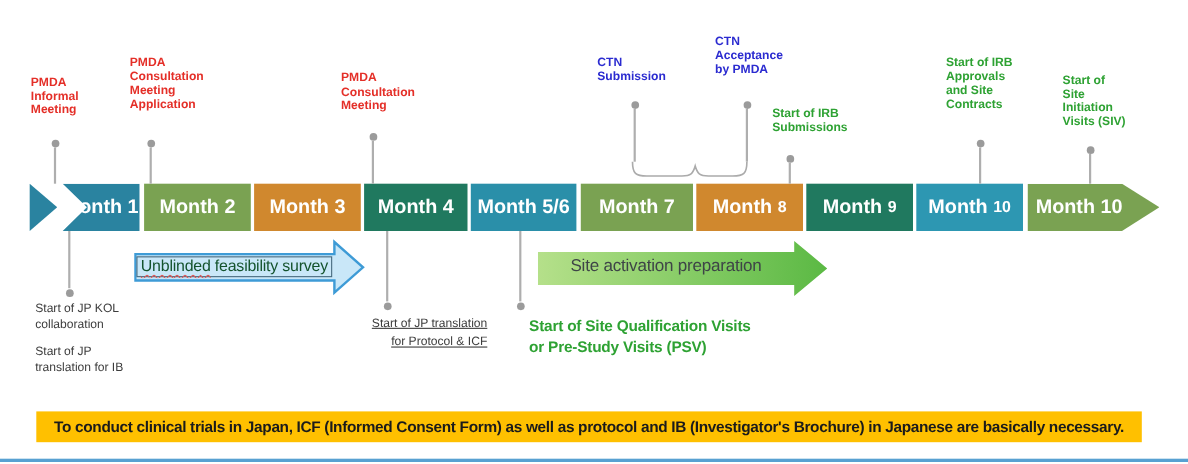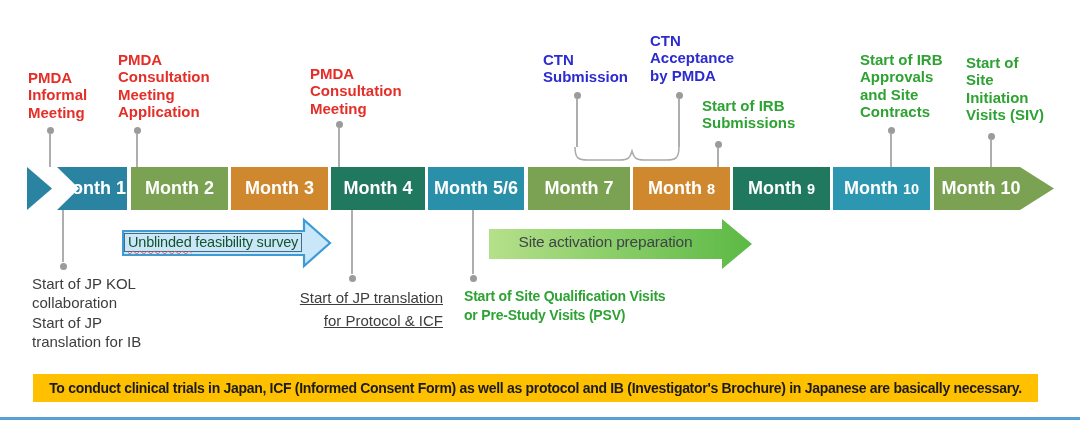--- a/index.html
+++ b/index.html
@@ -23,27 +23,27 @@
   .month-first{background:none;}
   .month-first .m1-text{position:absolute;left:30px;right:0;text-align:center;top:0;bottom:0;display:flex;align-items:center;justify-content:center;}
   .month-last{
     clip-path:polygon(0 0, 86px 0, 100% 50%, 86px 100%, 0 100%);
     padding-right:26px;box-sizing:border-box;
   }
   
   .vline{position:absolute;width:1.5px;background:#aeaeae;}
   .dot{position:absolute;width:7px;height:7px;border-radius:50%;background:#9b9b9b;}
   
-  .lab{position:absolute;white-space:pre-line;font-size:15px;font-weight:600;line-height:1.15;}
+  .lab{position:absolute;white-space:pre-line;font-size:11px;font-weight:600;line-height:1.15;}
   .lab-red{color:var(--label_red);}
   .lab-blue{color:var(--label_blue);}
   .lab-green{color:var(--label_green);}
   .lab-black{color:var(--label_black);font-weight:400;line-height:1.25;}
   .lab-center{text-align:right;line-height:1.55;width:160px;text-decoration:underline;}
-  .lab-green-sm{font-size:14px;letter-spacing:-0.2px;line-height:1.35;}
+  .lab-green-sm{font-size:14px;letter-spacing:-0.2px;line-height:1.35;margin-left:17px;}
   
   .parrow{position:absolute;}
   .parrow svg{display:block;}
   .feas-text{
     position:absolute;left:2px;top:16px;white-space:nowrap;
     border:1.4px solid #476a7e;padding:0 3px 1px 3px;
     font-size:14.5px;letter-spacing:-0.2px;color:#14532d;
   }
   .wavy{text-decoration:underline;text-decoration-style:wavy;text-decoration-color:#e05555;text-decoration-thickness:1px;text-underline-offset:3px;}
   .siteact-text{
@@ -155,21 +155,21 @@
 Submission</div>
   <div class="lab lab-blue" style="left:650px;top:32px;">CTN
 Acceptance
 by PMDA</div>
   <div class="lab lab-green" style="left:702px;top:97px;">Start of IRB
 Submissions</div>
   <div class="lab lab-green" style="left:860px;top:51px;">Start of IRB
 Approvals
 and Site
 Contracts</div>
-  <div class="lab lab-green" style="left:966px;top:54px;">Start of
+  <div class="lab lab-green" style="left:966px;top:67px;">Start of
 Site
 Initiation
 Visits (SIV)</div>
 
   <div class="lab lab-black" style="left:32px;top:275px;">Start of JP KOL
 collaboration</div>
   <div class="lab lab-black" style="left:32px;top:314px;">Start of JP
 translation for IB</div>
   <div class="lab lab-black lab-center" style="left:283px;top:286px;">Start of JP translation
 for Protocol &amp; ICF</div>

